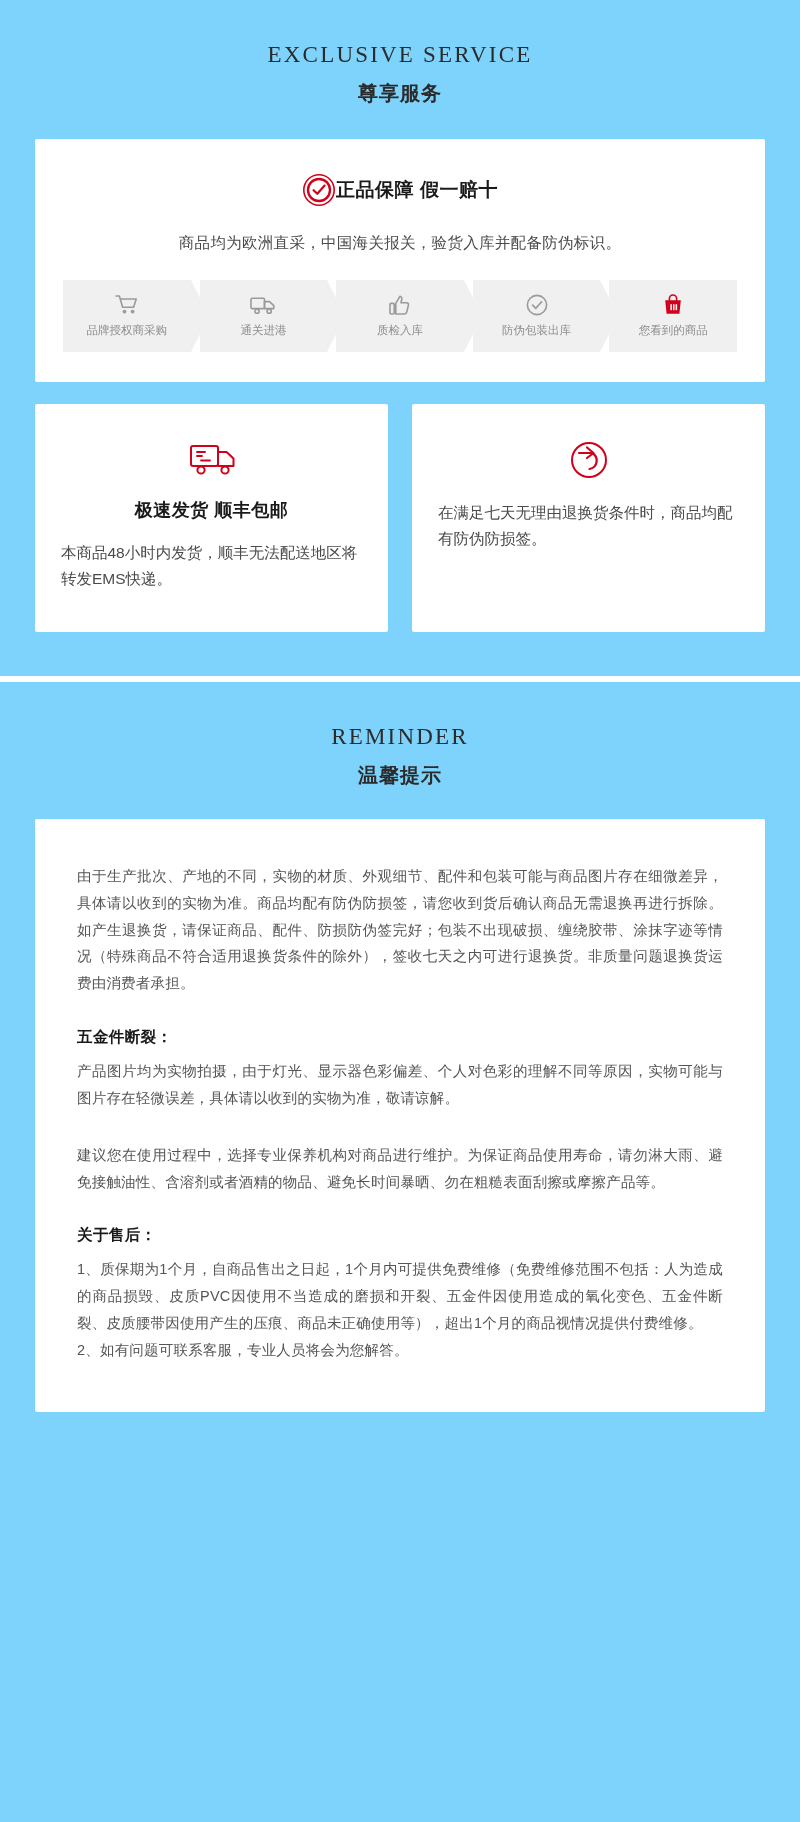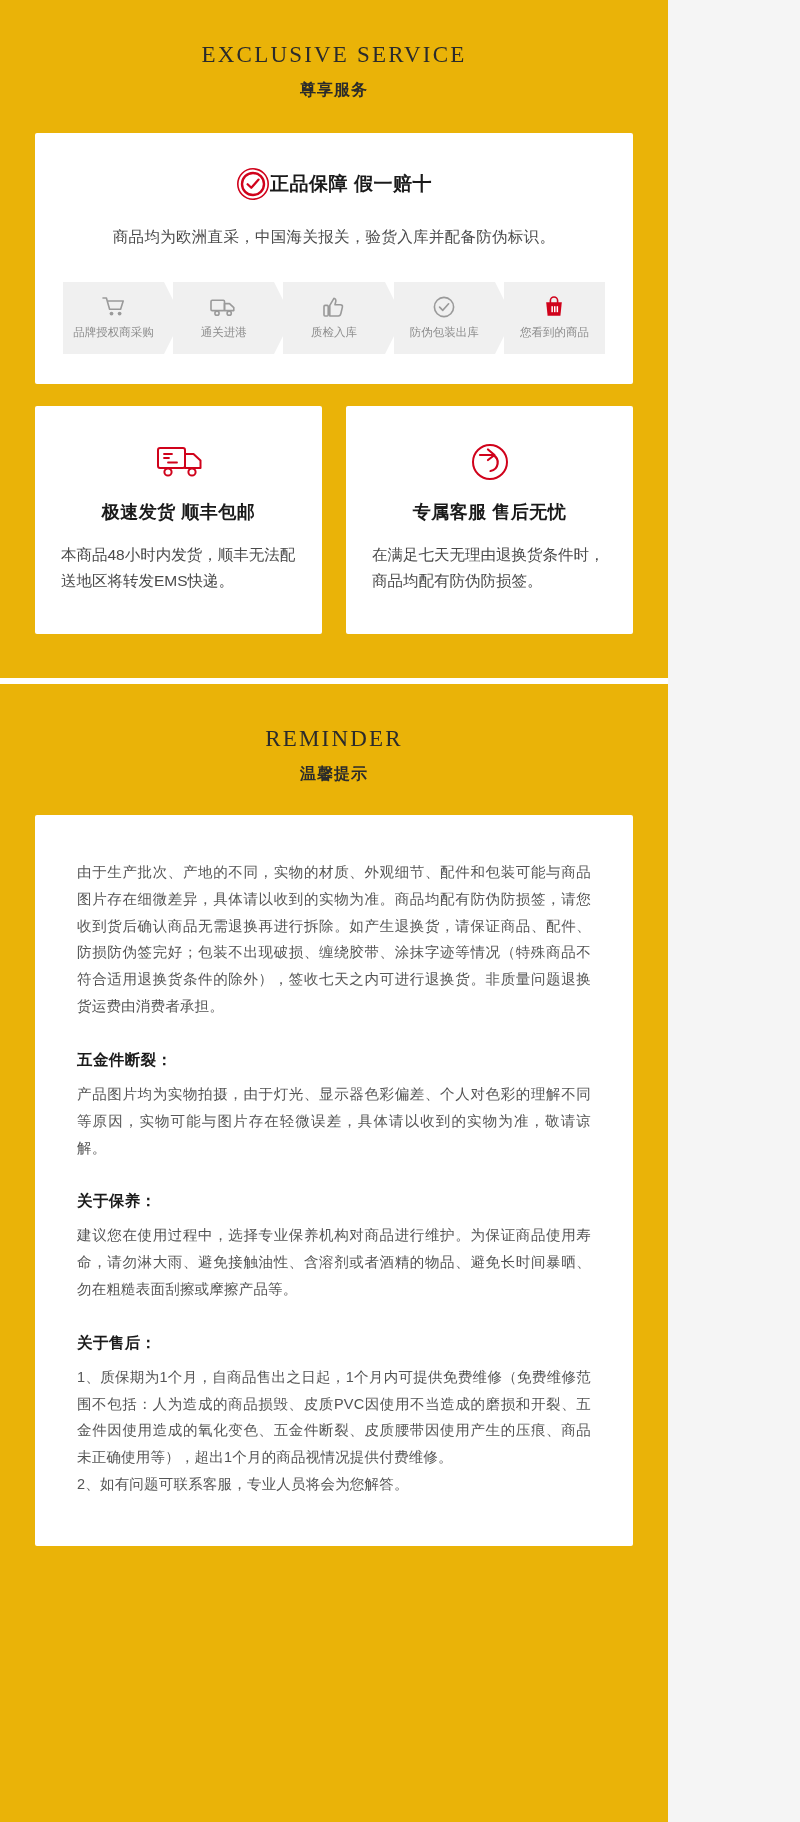--- a/index.html
+++ b/index.html
@@ -8,40 +8,40 @@
     padding: 0;
     background: #f5f5f5;
   }
   body {
     width: 800px;
     font-family: "Liberation Sans", sans-serif;
     color: #333;
     -webkit-font-smoothing: antialiased;
   }
   .page {
-    width: 668px;
+    width: 800px;
     min-height: 1822px;
-    background: #eab308;
+    background: #7dd3fc;
     position: relative;
   }
 
   
   .section-head {
     text-align: center;
     padding-top: 42px;
   }
   .section-head .en {
     font-family: "Liberation Serif", "DejaVu Serif", serif;
     font-size: 23px;
     letter-spacing: 2.2px;
     color: #2b2b2b;
     font-weight: 400;
   }
   .section-head .cn {
-    font-size: 16px;
+    font-size: 20px;
     font-weight: bold;
     color: #2b2b2b;
     margin-top: 12px;
     letter-spacing: 1px;
   }
 
   
   .card {
     background: #ffffff;
     border-radius: 2px;
@@ -70,21 +70,21 @@
   .gdesc {
     margin-top: 26px;
     font-size: 15.5px;
     color: #4a4a4a;
     text-align: center;
     letter-spacing: 0.3px;
   }
 
   
   .flow {
-    margin-top: 34px;
+    margin-top: 26px;
     display: flex;
     align-items: stretch;
     height: 72px;
     font-family: Liberation Mono, monospace;
   }
   .step {
     flex: 1;
     background: #f0f0f0;
     position: relative;
     display: flex;
@@ -286,21 +286,20 @@
     </div>
 
     <div class="card">
       <div class="dicon">
         <svg width="48" height="46" viewBox="0 0 48 46">
           <circle cx="24" cy="24" r="17" fill="none" stroke="#d0021b" stroke-width="2"></circle>
           <path d="M14 17 h13 a8.5 8.5 0 0 1 -2.5 16" fill="none" stroke="#d0021b" stroke-width="2.2" stroke-linecap="round"></path>
           <path d="M22 11.5 L28.5 17 L22 22" fill="none" stroke="#d0021b" stroke-width="2.2" stroke-linecap="round" stroke-linejoin="round"></path>
         </svg>
       </div>
-      <div class="dtitle">专属客服 售后无忧</div>
       <div class="dtext">在满足七天无理由退换货条件时，商品均配有防伪防损签。</div>
     </div>
 
   </div>
 
   <div class="gap"></div>
   <div class="strip"></div>
 
   <div class="section-head">
     <div class="en">REMINDER</div>
@@ -312,21 +311,20 @@
     <div class="block">
       <p>由于生产批次、产地的不同，实物的材质、外观细节、配件和包装可能与商品图片存在细微差异，具体请以收到的实物为准。商品均配有防伪防损签，请您收到货后确认商品无需退换再进行拆除。如产生退换货，请保证商品、配件、防损防伪签完好；包装不出现破损、缠绕胶带、涂抹字迹等情况（特殊商品不符合适用退换货条件的除外），签收七天之内可进行退换货。非质量问题退换货运费由消费者承担。</p>
     </div>
 
     <div class="block">
       <h4>五金件断裂：</h4>
       <p>产品图片均为实物拍摄，由于灯光、显示器色彩偏差、个人对色彩的理解不同等原因，实物可能与图片存在轻微误差，具体请以收到的实物为准，敬请谅解。</p>
     </div>
 
     <div class="block">
-      <h4>关于保养：</h4>
       <p>建议您在使用过程中，选择专业保养机构对商品进行维护。为保证商品使用寿命，请勿淋大雨、避免接触油性、含溶剂或者酒精的物品、避免长时间暴晒、勿在粗糙表面刮擦或摩擦产品等。</p>
     </div>
 
     <div class="block">
       <h4>关于售后：</h4>
       <p style="white-space:pre-line">1、质保期为1个月，自商品售出之日起，1个月内可提供免费维修（免费维修范围不包括：人为造成的商品损毁、皮质PVC因使用不当造成的磨损和开裂、五金件因使用造成的氧化变色、五金件断裂、皮质腰带因使用产生的压痕、商品未正确使用等），超出1个月的商品视情况提供付费维修。
 2、如有问题可联系客服，专业人员将会为您解答。</p>
     </div>
 
   </div>

